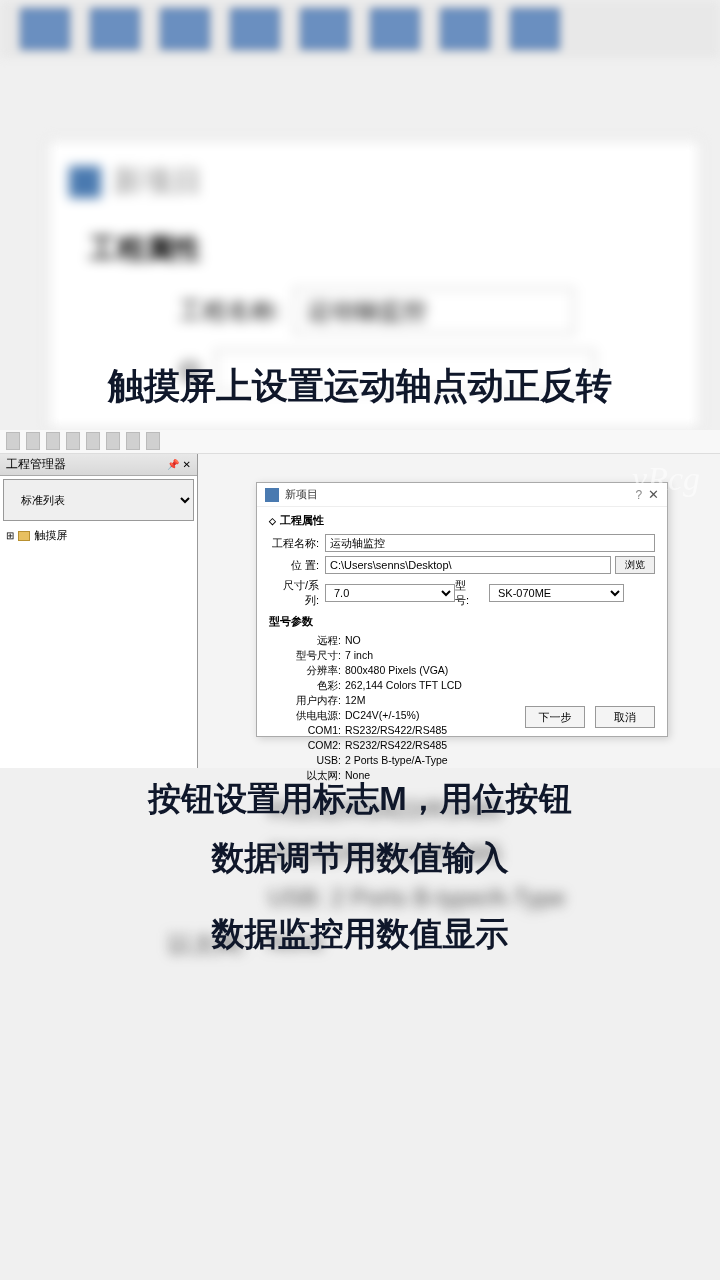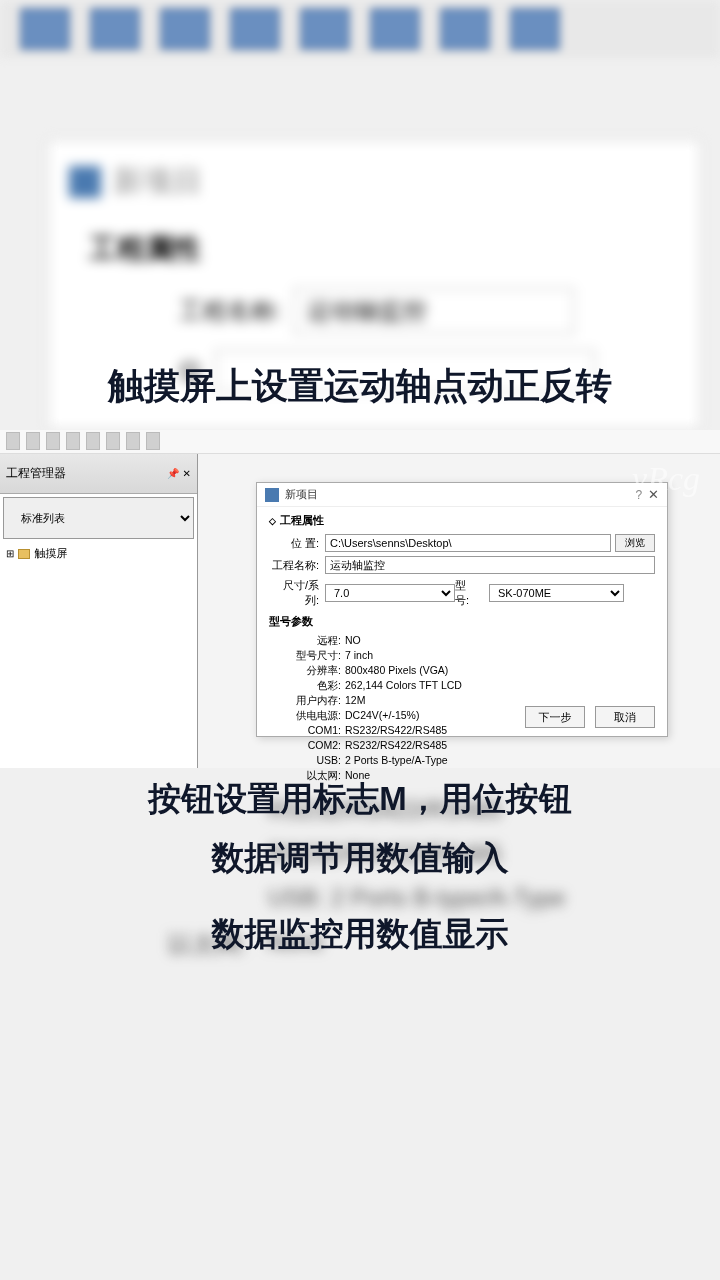--- a/index.html
+++ b/index.html
@@ -31,21 +31,21 @@
 
 
 .app-strip { position: absolute; top: 430px; left: 0; right: 0; height: 338px; background: #fff; z-index: 20; }
 .app-toolbar { height: 24px; background: #f8f8f8; border-bottom: 1px solid #ddd; display: flex; gap: 6px; padding: 2px 6px; }
 .app-toolbar .at-icon { width: 14px; height: 18px; background: #d0d0d0; border: 1px solid #bbb; }
 
 .app-body { display: flex; height: 314px; }
 
 
 .tree-panel { width: 198px; background: #fff; border-right: 1px solid #999; display: flex; flex-direction: column; }
-.tree-title { background: linear-gradient(#e8e8e8,#d8d8d8); border-bottom: 1px solid #aaa; padding: 11px 6px; font-size: 12px; display: flex; justify-content: space-between; align-items: center; gap: 44px; }
+.tree-title { background: linear-gradient(#e8e8e8,#d8d8d8); border-bottom: 1px solid #aaa; padding: 2px 6px; font-size: 12px; display: flex; justify-content: space-between; align-items: center; gap: 44px; }
 .tree-title .pin { font-size: 10px; }
 .tree-dropdown { margin: 3px; display: flex; }
 .tree-dropdown select { flex: 1; font-size: 11px; padding: 13px; border: 1px solid #999; }
 .tree-content { flex: 1; padding: 4px 6px; font-size: 11px; }
 .tree-row { display: flex; align-items: center; gap: 4px; }
 .tree-row .exp { font-size: 10px; }
 .tree-row .folder-icon { width: 12px; height: 10px; background: #e8c060; border: 1px solid #b89030; }
 
 
 .right-area { flex: 1; background: #f4f4f4; position: relative; }
@@ -160,27 +160,27 @@
           <span class="it-help">?</span>
           <span class="it-close">✕</span>
         </div>
         <div class="inner-content">
           <div class="section-hdr">
             <span class="arrow">◇</span>
             <span>工程属性</span>
           </div>
 
           <div class="form-row">
+            <span class="lbl">工程名称:</span>
+            <input type="text" class="wide" value="运动轴监控" style="">
+          </div>
+          <div class="form-row">
             <span class="lbl">位    置:</span>
             <input type="text" class="wide" value="C:\Users\senns\Desktop\" style="">
             <button class="browse-btn">浏览</button>
-          </div>
-          <div class="form-row">
-            <span class="lbl">工程名称:</span>
-            <input type="text" class="wide" value="运动轴监控" style="">
           </div>
           <div class="form-row">
             <span class="lbl">尺寸/系列:</span>
             <select class="short1"><option>7.0</option></select>
             <span class="gap">型    号:</span>
             <select class="short2"><option>SK-070ME</option></select>
           </div>
 
           <div class="spec-section">
             <div class="spec-hdr">型号参数</div>

